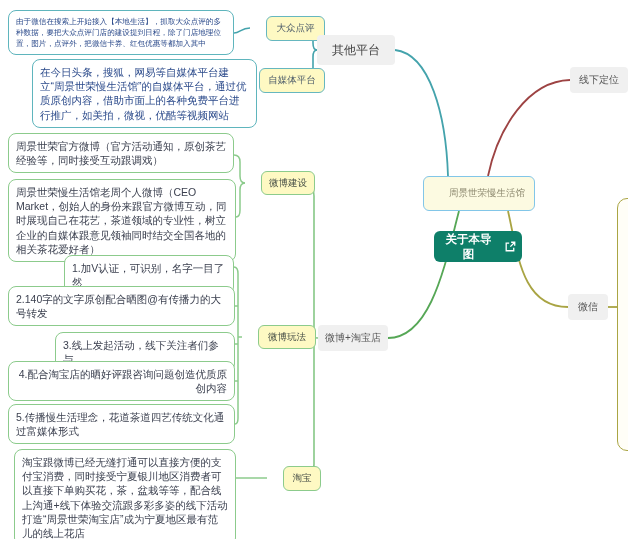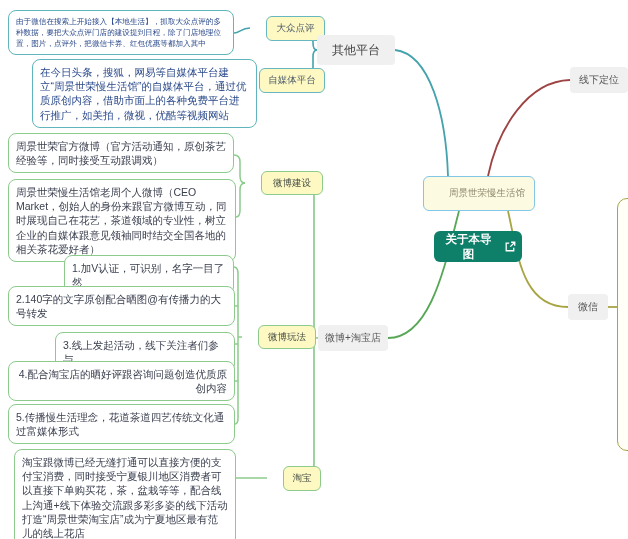--- a/index.html
+++ b/index.html
@@ -101,21 +101,21 @@
   <div class="note green fs-norm" style="left:8px;top:361px;width:227px;text-align:right;">4.配合淘宝店的晒好评跟咨询问题创造优质原创内容</div>
 
   <div class="note green fs-norm" style="left:8px;top:404px;width:227px;">5.传播慢生活理念，花道茶道四艺传统文化通过富媒体形式</div>
 
   <div class="note green fs-norm" style="left:14px;top:449px;width:222px;">淘宝跟微博已经无缝打通可以直接方便的支付宝消费，同时接受宁夏银川地区消费者可以直接下单购买花，茶，盆栽等等，配合线上沟通+线下体验交流跟多彩多姿的线下活动打造“周景世荣淘宝店”成为宁夏地区最有范儿的线上花店</div>
 
   <div class="pill teal" style="left:250px;top:16px;width:59px;height:25px;">大众点评</div>
 
   <div class="pill teal" style="left:243px;top:68px;width:66px;height:25px;">自媒体平台</div>
 
-  <div class="pill green" style="left:245px;top:171px;width:62px;height:24px;">微博建设</div>
+  <div class="pill green" style="left:245px;top:171px;width:54px;height:24px;">微博建设</div>
 
   <div class="pill green" style="left:242px;top:325px;width:58px;height:24px;">微博玩法</div>
 
   <div class="pill green" style="left:267px;top:466px;width:38px;height:25px;">淘宝</div>
 
   <div class="gray-node big" style="left:317px;top:35px;width:78px;height:30px;">其他平台</div>
 
   <div class="gray-node" style="left:570px;top:67px;width:58px;height:26px;">线下定位</div>
 
   <div class="gray-node" style="left:568px;top:294px;width:40px;height:26px;">微信</div>

